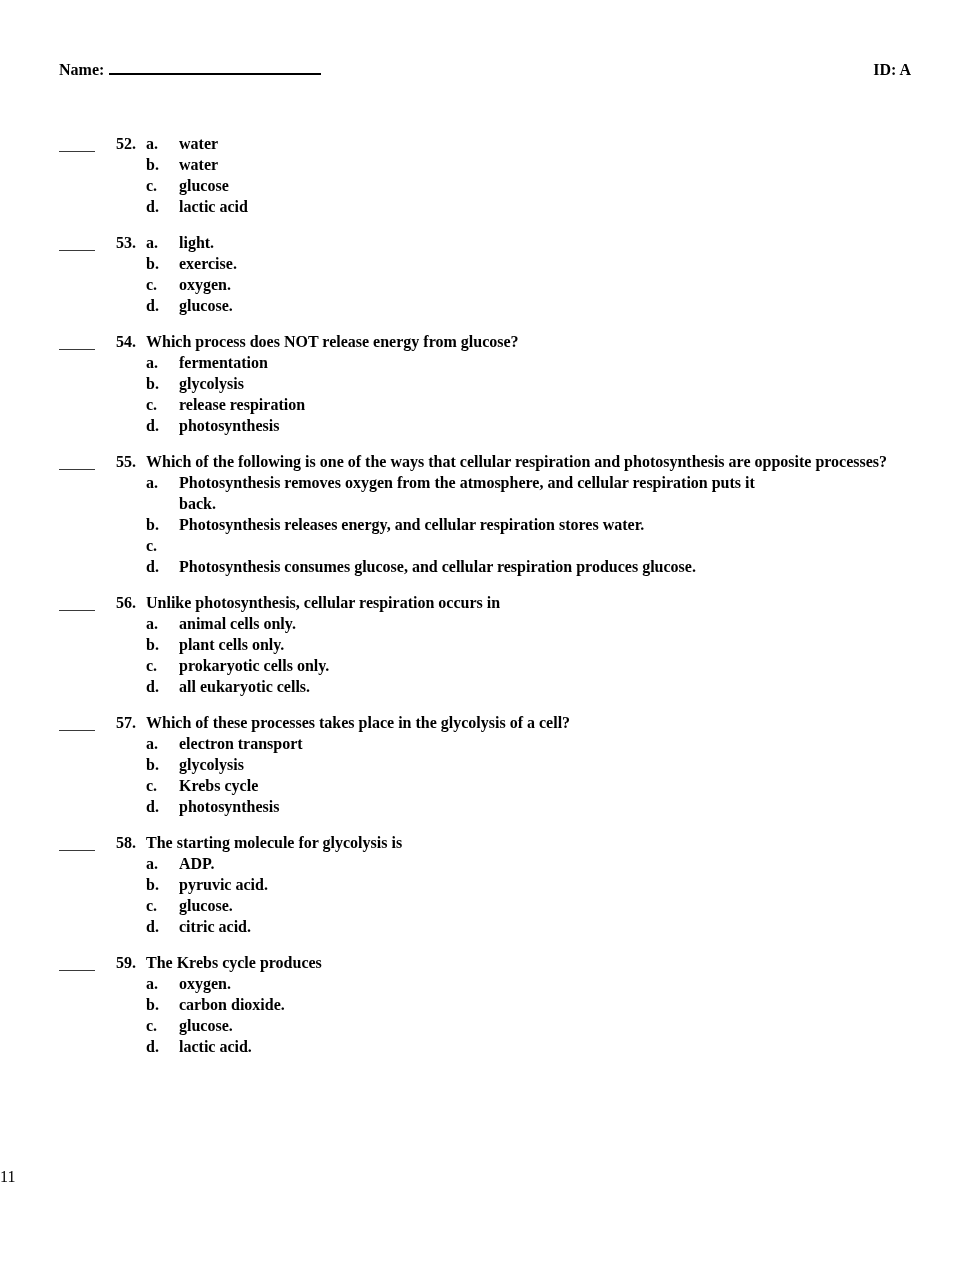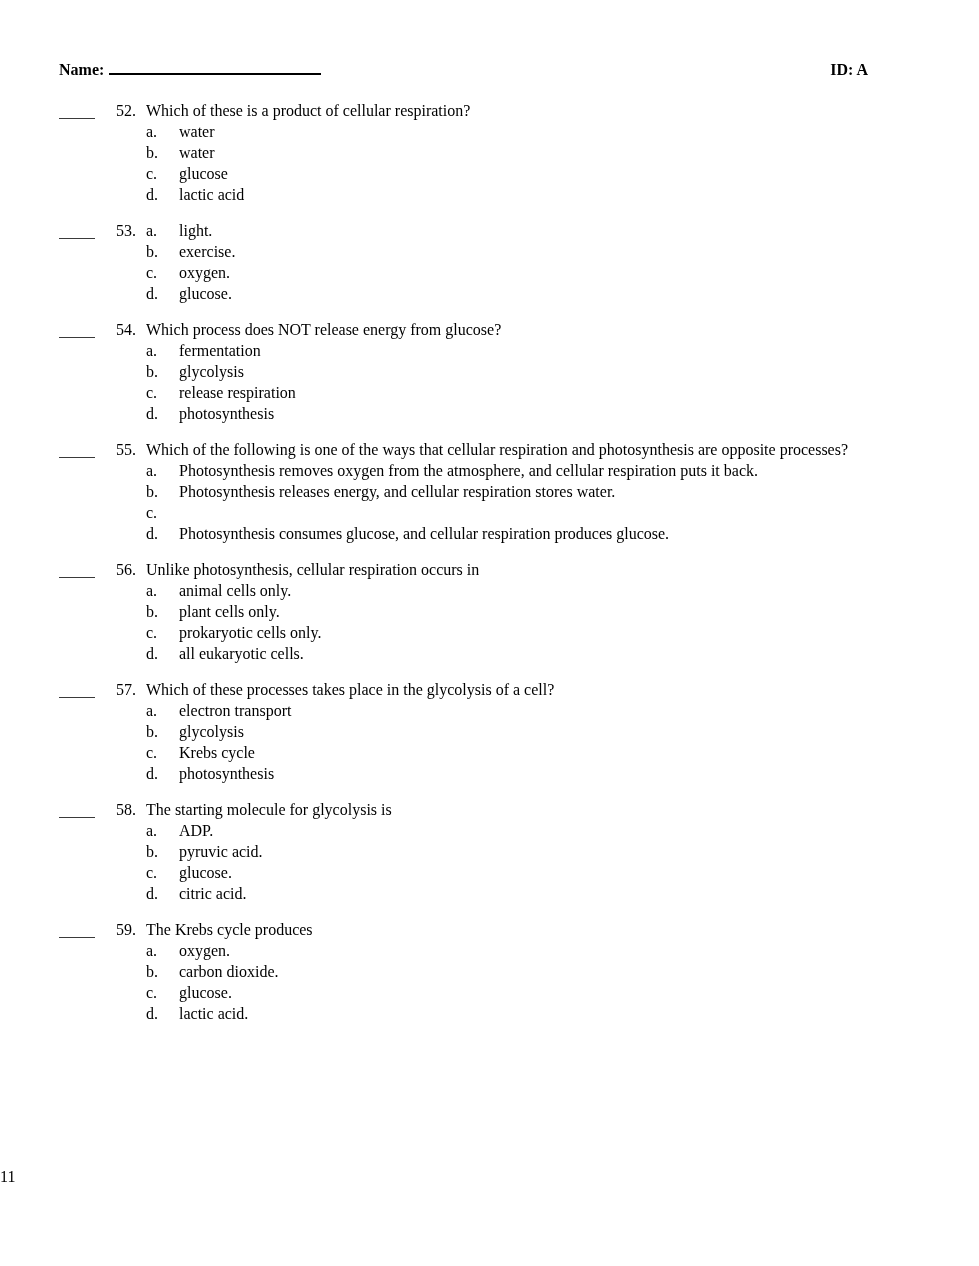--- a/index.html
+++ b/index.html
@@ -5,38 +5,38 @@
   html, body { margin: 0; padding: 0; background: #e8e8e8; }
   .page {
     width: 979px; height: 1266px;
     margin: 0 auto;
     background: #ffffff;
     color: #000000;
     font-family: "Liberation Serif", serif;
     font-size: 16px;
     position: relative;
     box-sizing: border-box;
-    padding: 58px 111px 0 59px;
+    padding: 58px 68px 0 59px;
     overflow: hidden;
   }
   .header {
     display: flex;
     justify-content: space-between;
     align-items: baseline;
   }
   .bold { font-weight: bold; }
   .name-row { display: flex; align-items: baseline; }
   .name-blank {
     display: inline-block;
     width: 212px;
     height: 15px;
     border-bottom: 2px solid #000;
     margin-left: 5px;
   }
-  .questions { margin-top: 21px; }
+  .questions { margin-top: 54px; font-weight: bold; }
   .q {
     display: flex;
     margin-bottom: 15px;
     line-height: 21px;
   }
   .q-blank {
     flex: 0 0 36px;
     height: 18px;
     border-bottom: 1.6px solid #3a3a3a;
     margin-right: 13px;
@@ -71,21 +71,20 @@
       <span class="name-blank"></span>
     </div>
     <span class="bold">ID: A</span>
   </div>
 
   <div class="questions">
   <div class="q">
     <span class="q-blank"></span>
     <span class="q-num">52.</span>
     <div class="q-body">
-      <div class="q-text">Which of these is a product of cellular respiration?</div>
       <div class="choices">
   <div class="choice">
     <span class="c-letter">a.</span>
     <span class="c-text">water</span>
   </div>
 
   <div class="choice">
     <span class="c-letter">b.</span>
     <span class="c-text">water</span>
   </div>

